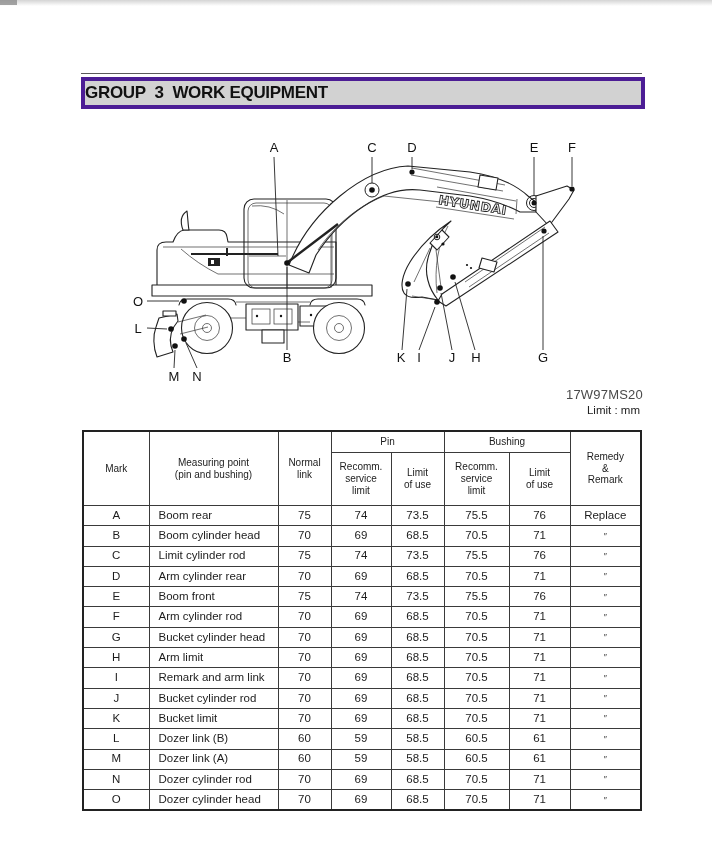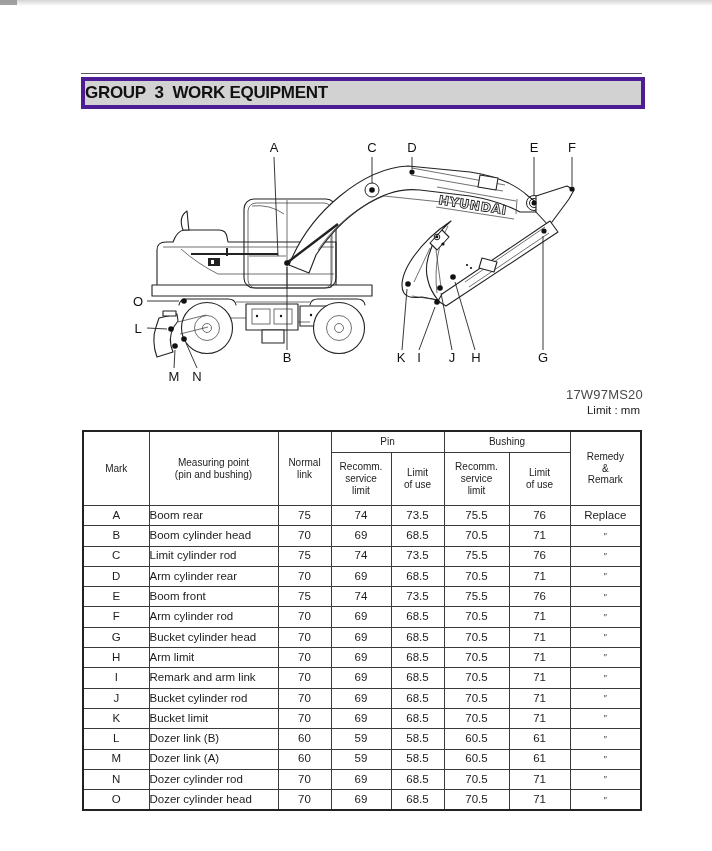--- a/index.html
+++ b/index.html
@@ -38,21 +38,21 @@
     font-size:11.5px;color:#1c1c1c;
   }
   table.spec th,table.spec td{
     border:1px solid #3a3a3a;padding:0;text-align:center;vertical-align:middle;
     font-weight:normal;line-height:1.18;
   }
   table.spec .hdr{white-space:pre-line;font-size:10px;}
   table.spec tr.tier1 th{height:20px;}
   table.spec tr.tier2 th{height:52px;}
   table.spec tbody td{height:19.3px;}
-  table.spec td.pt{text-align:left;}
+  table.spec td.pt{text-align:left;padding-left:9px;}
   table.spec td.ditto{font-size:9px;color:#333;}
   .lbl{font-size:13px;fill:#111;font-family:"Liberation Sans","DejaVu Sans",sans-serif;}
   .ln{stroke:#222;stroke-width:0.9;fill:none;}
   .mach{stroke:#222;stroke-width:1.1;fill:none;stroke-linejoin:round;stroke-linecap:round;}
   .machf{stroke:#222;stroke-width:1.1;fill:#ffffff;stroke-linejoin:round;}
   .thin{stroke:#333;stroke-width:0.7;fill:none;}
   .dot{fill:#111;stroke:none;}
   .ring{fill:none;stroke:#222;stroke-width:1;}
 </style>
 </head>

